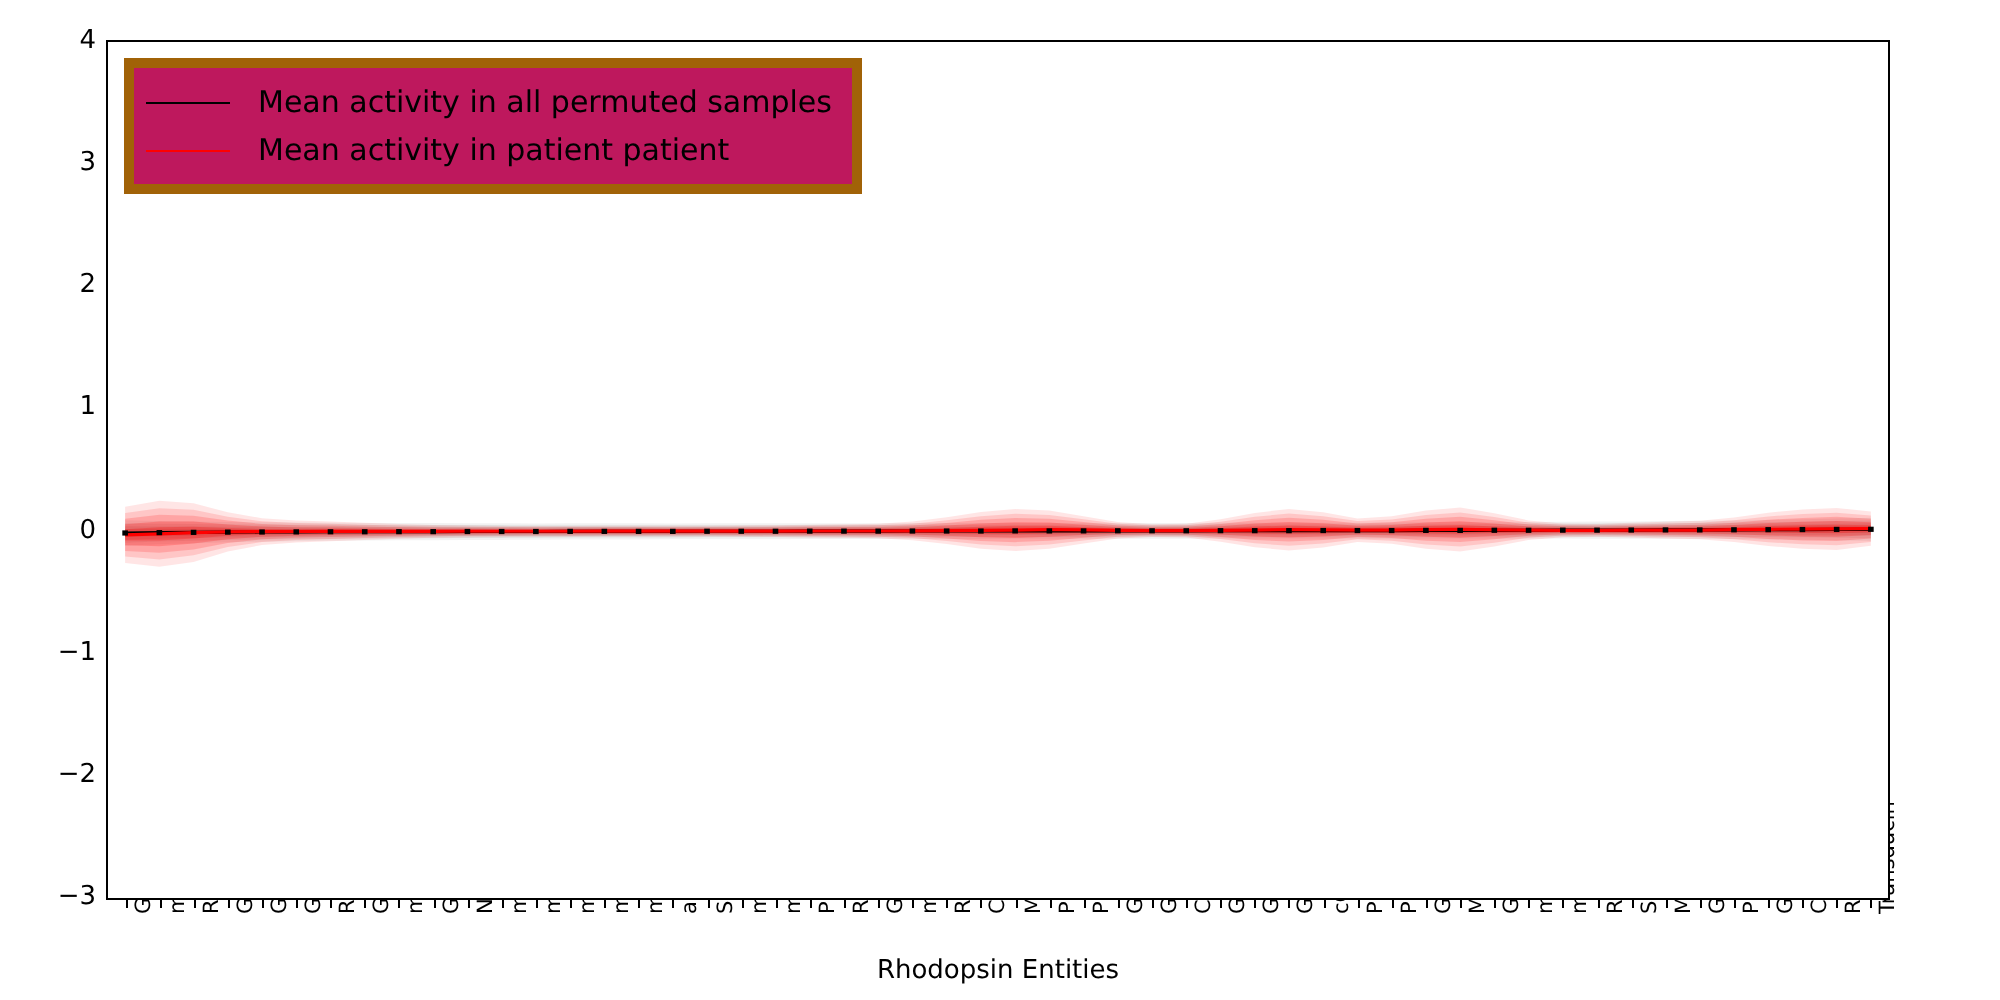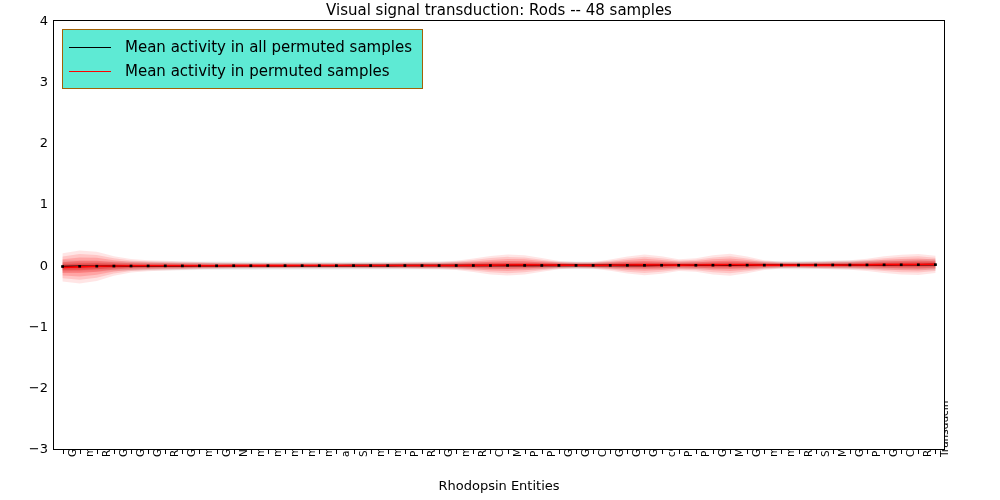--- a/index.html
+++ b/index.html
@@ -48,34 +48,33 @@
     transform-origin:left top;transform:rotate(-90deg);
     line-height:10px;
   }
 
   
   #plot-svg{position:absolute;left:0;top:0;width:890px;height:428px;display:block;}
 
   
   #legend{
     position:absolute;left:8px;top:8px;
-    border:1px solid #a16207;background:#5eead4;
+    border:5px solid #a16207;background:#be185d;
     padding:5px 10px 5px 6px;box-sizing:border-box;
   }
   .legend-row{display:flex;align-items:center;height:24px;}
   .legend-swatch{width:42px;height:0;border-top:1.6px solid #000;margin-right:14px;flex:0 0 auto;}
   .legend-swatch.red{border-top-color:#ff0000;}
   .legend-text{font-size:15px;color:#000;white-space:nowrap;}
 </style>
 </head>
 <body>
 
 <div id="figure">
 
-  <div id="chart-title">Visual signal transduction: Rods -- 48 samples</div>
 
   <div id="y-axis-label">Inferred Activity</div>
 
   <div id="x-axis-label">Rhodopsin Entities</div>
 
   <div id="ytick-layer">
       <div class="ytick-label" style="top: 444px;">−3</div>
       <div class="ytick-mark" style="top: 449px;"></div>
       <div class="ytick-mark-r" style="top: 449px;"></div>
       <div class="ytick-label" style="top: 382.857px;">−2</div>
@@ -274,18 +273,18 @@
         <rect x="880.04" y="242.35" width="2.8" height="2.6" fill="#000000"></rect>
       </svg>
 
     <div id="legend">
       <div class="legend-row">
         <span class="legend-swatch"></span>
         <span class="legend-text">Mean activity in all permuted samples</span>
       </div>
       <div class="legend-row">
         <span class="legend-swatch red"></span>
-        <span class="legend-text">Mean activity in permuted samples</span>
+        <span class="legend-text">Mean activity in patient patient</span>
       </div>
     </div>
   </div>
 
 </div>
 
 </body></html>

